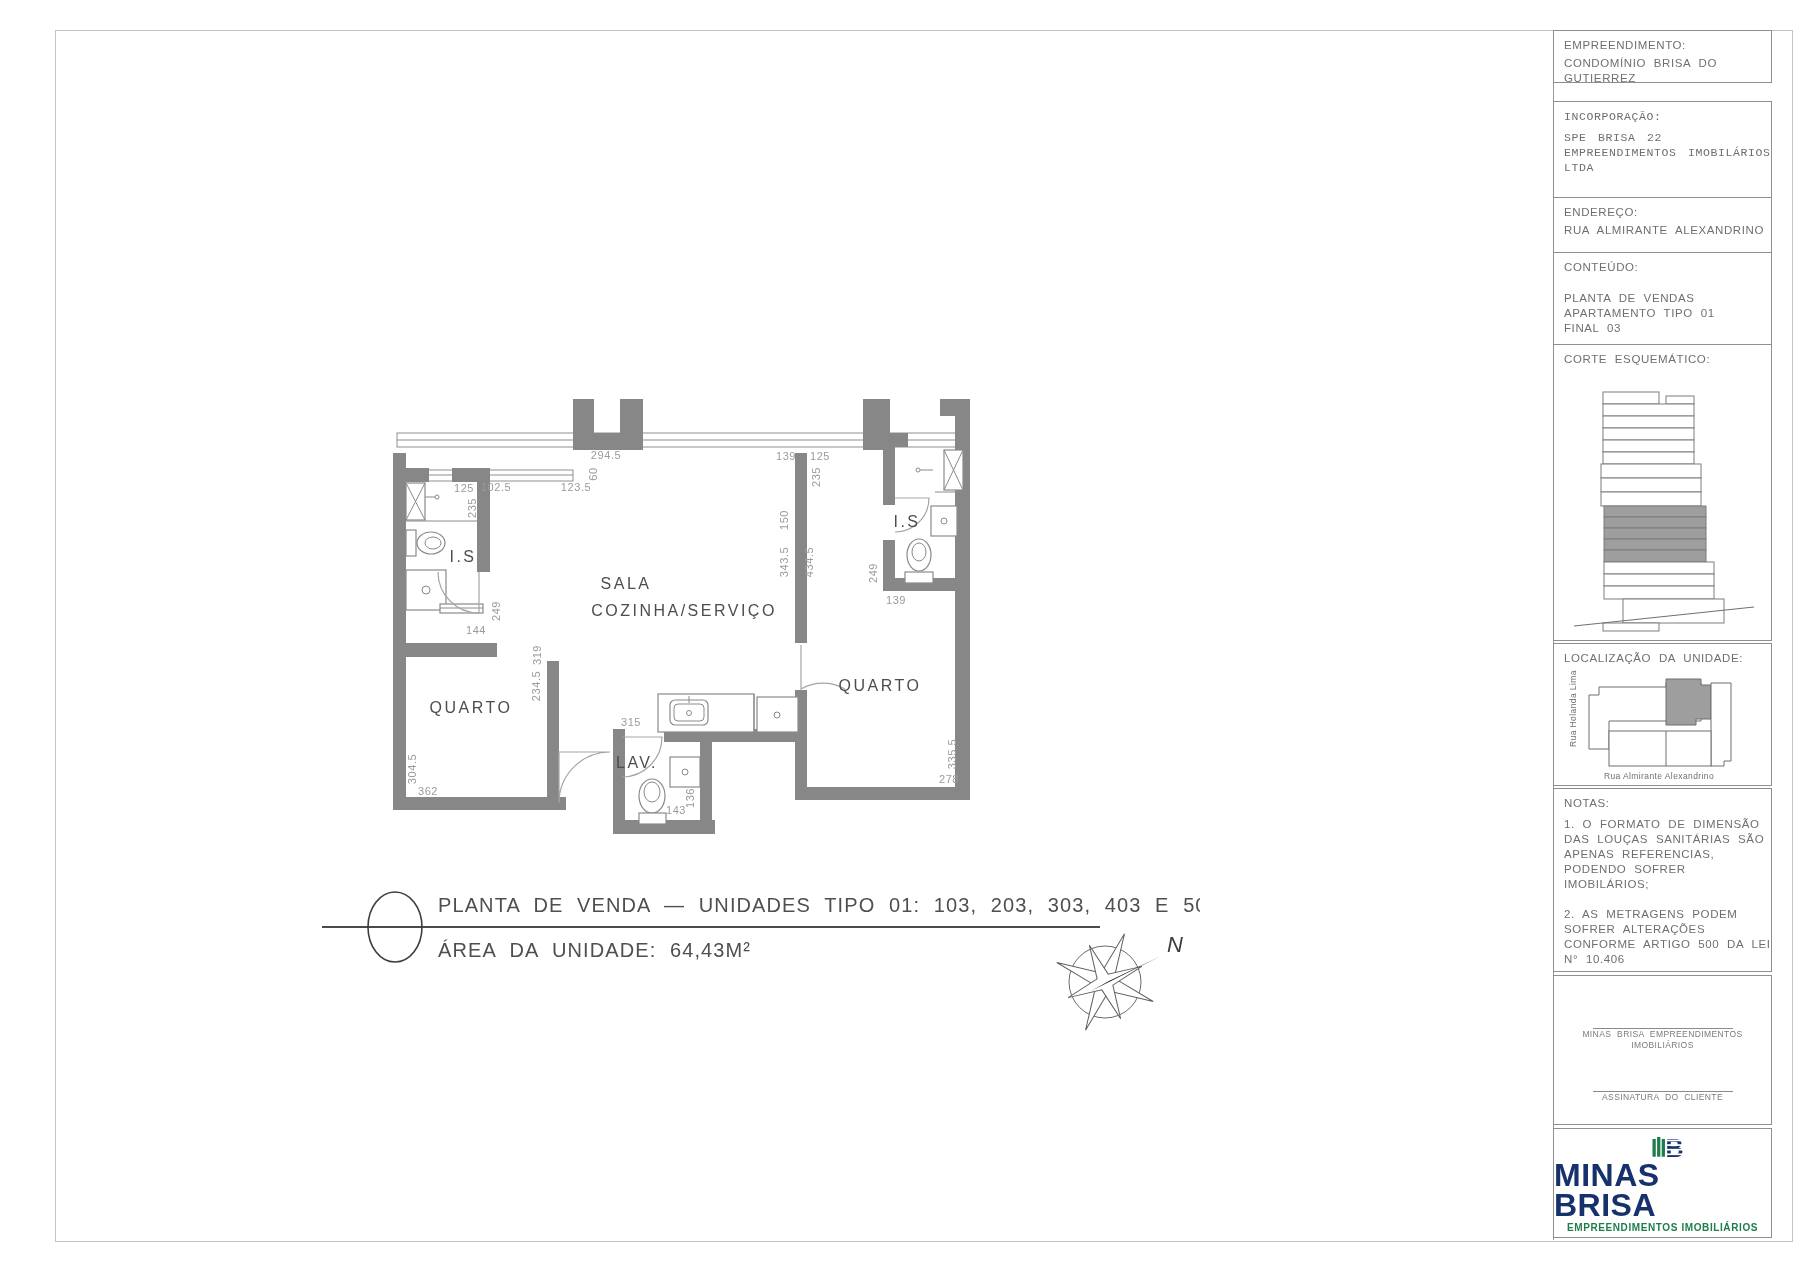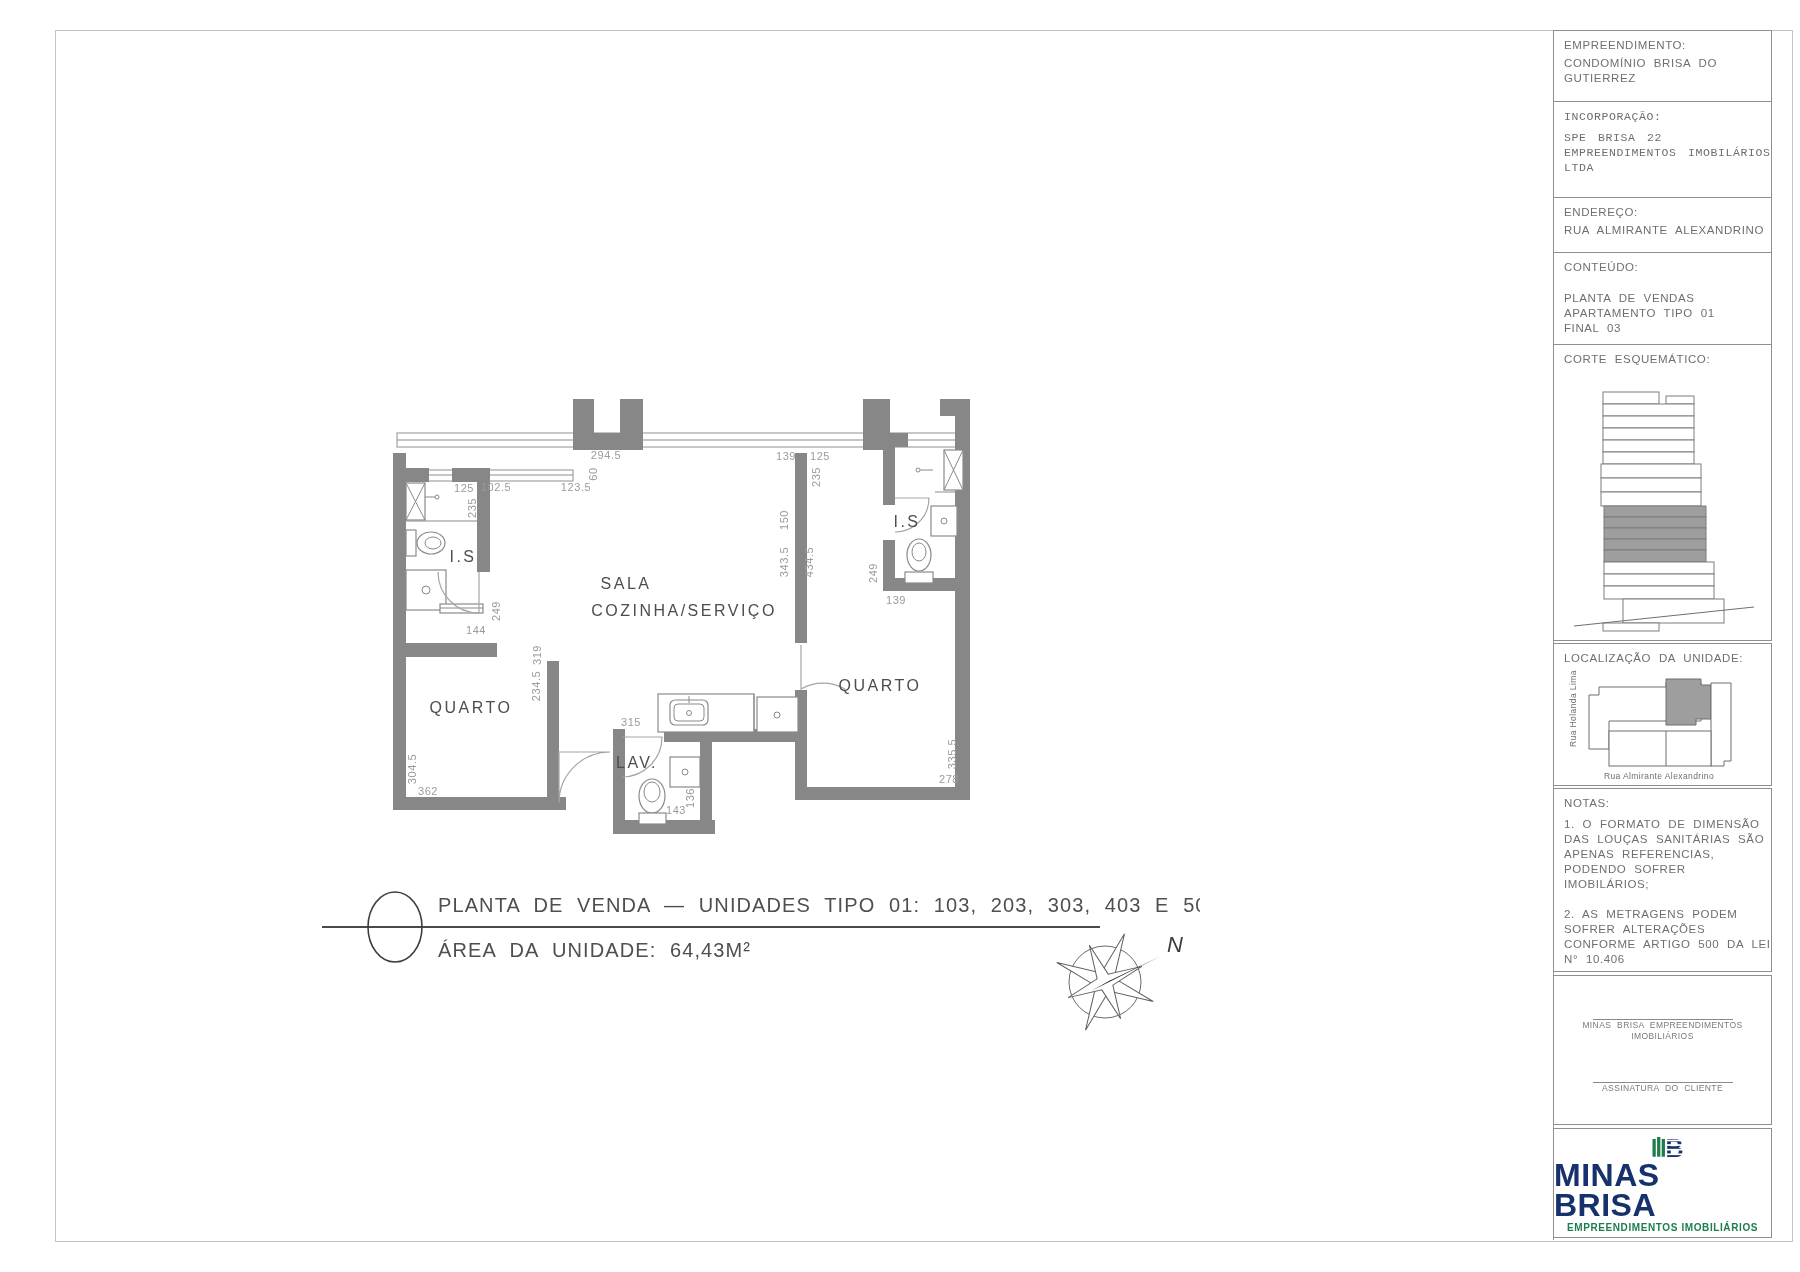--- a/index.html
+++ b/index.html
@@ -190,21 +190,21 @@
     <circle r="36" fill="none" stroke="#6a6a6a" stroke-width="1"></circle>
     <g fill="#ffffff" stroke="#5f5f5f" stroke-width="1">
       <path transform="rotate(22)" d="M0,-52 L7,-7 L52,0 L7,7 L0,52 L-7,7 L-52,0 L-7,-7 Z"></path>
       <path transform="rotate(67)" d="M0,-40 L6,-6 L40,0 L6,6 L0,40 L-6,6 L-40,0 L-6,-6 Z"></path>
     </g>
     <path d="M-14,9 L56,-26 L4,-1 Z" fill="#111111" stroke="none"></path>
     <text x="62" y="-30" font-size="22" font-style="italic" font-family="'Liberation Serif','DejaVu Serif',serif" fill="#3c3c3c">N</text>
   </g>
 </svg>
 
-<div class="abs pbox" style="top:30px;height:72px;">
+<div class="abs pbox" style="top:30px;height:53px;">
   <div class="ptitle">EMPREENDIMENTO:</div>
   <div class="pline">CONDOMÍNIO BRISA DO</div>
   <div class="pline">GUTIERREZ</div>
 </div>
 
 <div class="abs pbox" style="top:101px;height:97px;font-family:Liberation Mono, monospace;">
   <div class="ptitle" style="margin-bottom:6px;">INCORPORAÇÃO:</div>
   <div class="pline">SPE BRISA 22</div>
   <div class="pline">EMPREENDIMENTOS IMOBILÁRIOS</div>
   <div class="pline">LTDA</div>
@@ -272,21 +272,21 @@
   <div class="pline">DAS LOUÇAS SANITÁRIAS SÃO</div>
   <div class="pline">APENAS REFERENCIAS,</div>
   <div class="pline">PODENDO SOFRER</div>
   <div class="pline">IMOBILÁRIOS;</div>
   <div class="pline" style="margin-top:15px;">2. AS METRAGENS PODEM</div>
   <div class="pline">SOFRER ALTERAÇÕES</div>
   <div class="pline">CONFORME ARTIGO 500 DA LEI</div>
   <div class="pline">N° 10.406</div>
 </div>
 
-<div class="abs pbox" style="top:975px;height:150px;padding:0;">
+<div class="abs pbox" style="top:975px;height:150px;padding:9px;">
   <div style="margin-top:43px;" class="sig-line"></div>
   <div class="sig-label">MINAS BRISA EMPREENDIMENTOS</div>
   <div class="sig-label">IMOBILIÁRIOS</div>
   <div style="margin-top:40px;" class="sig-line"></div>
   <div class="sig-label">ASSINATURA DO CLIENTE</div>
 </div>
 
 <div class="abs pbox" id="logo-box" style="top:1128px;height:110px;">
   <svg width="60" height="38" viewBox="0 0 60 38">
     <g>

